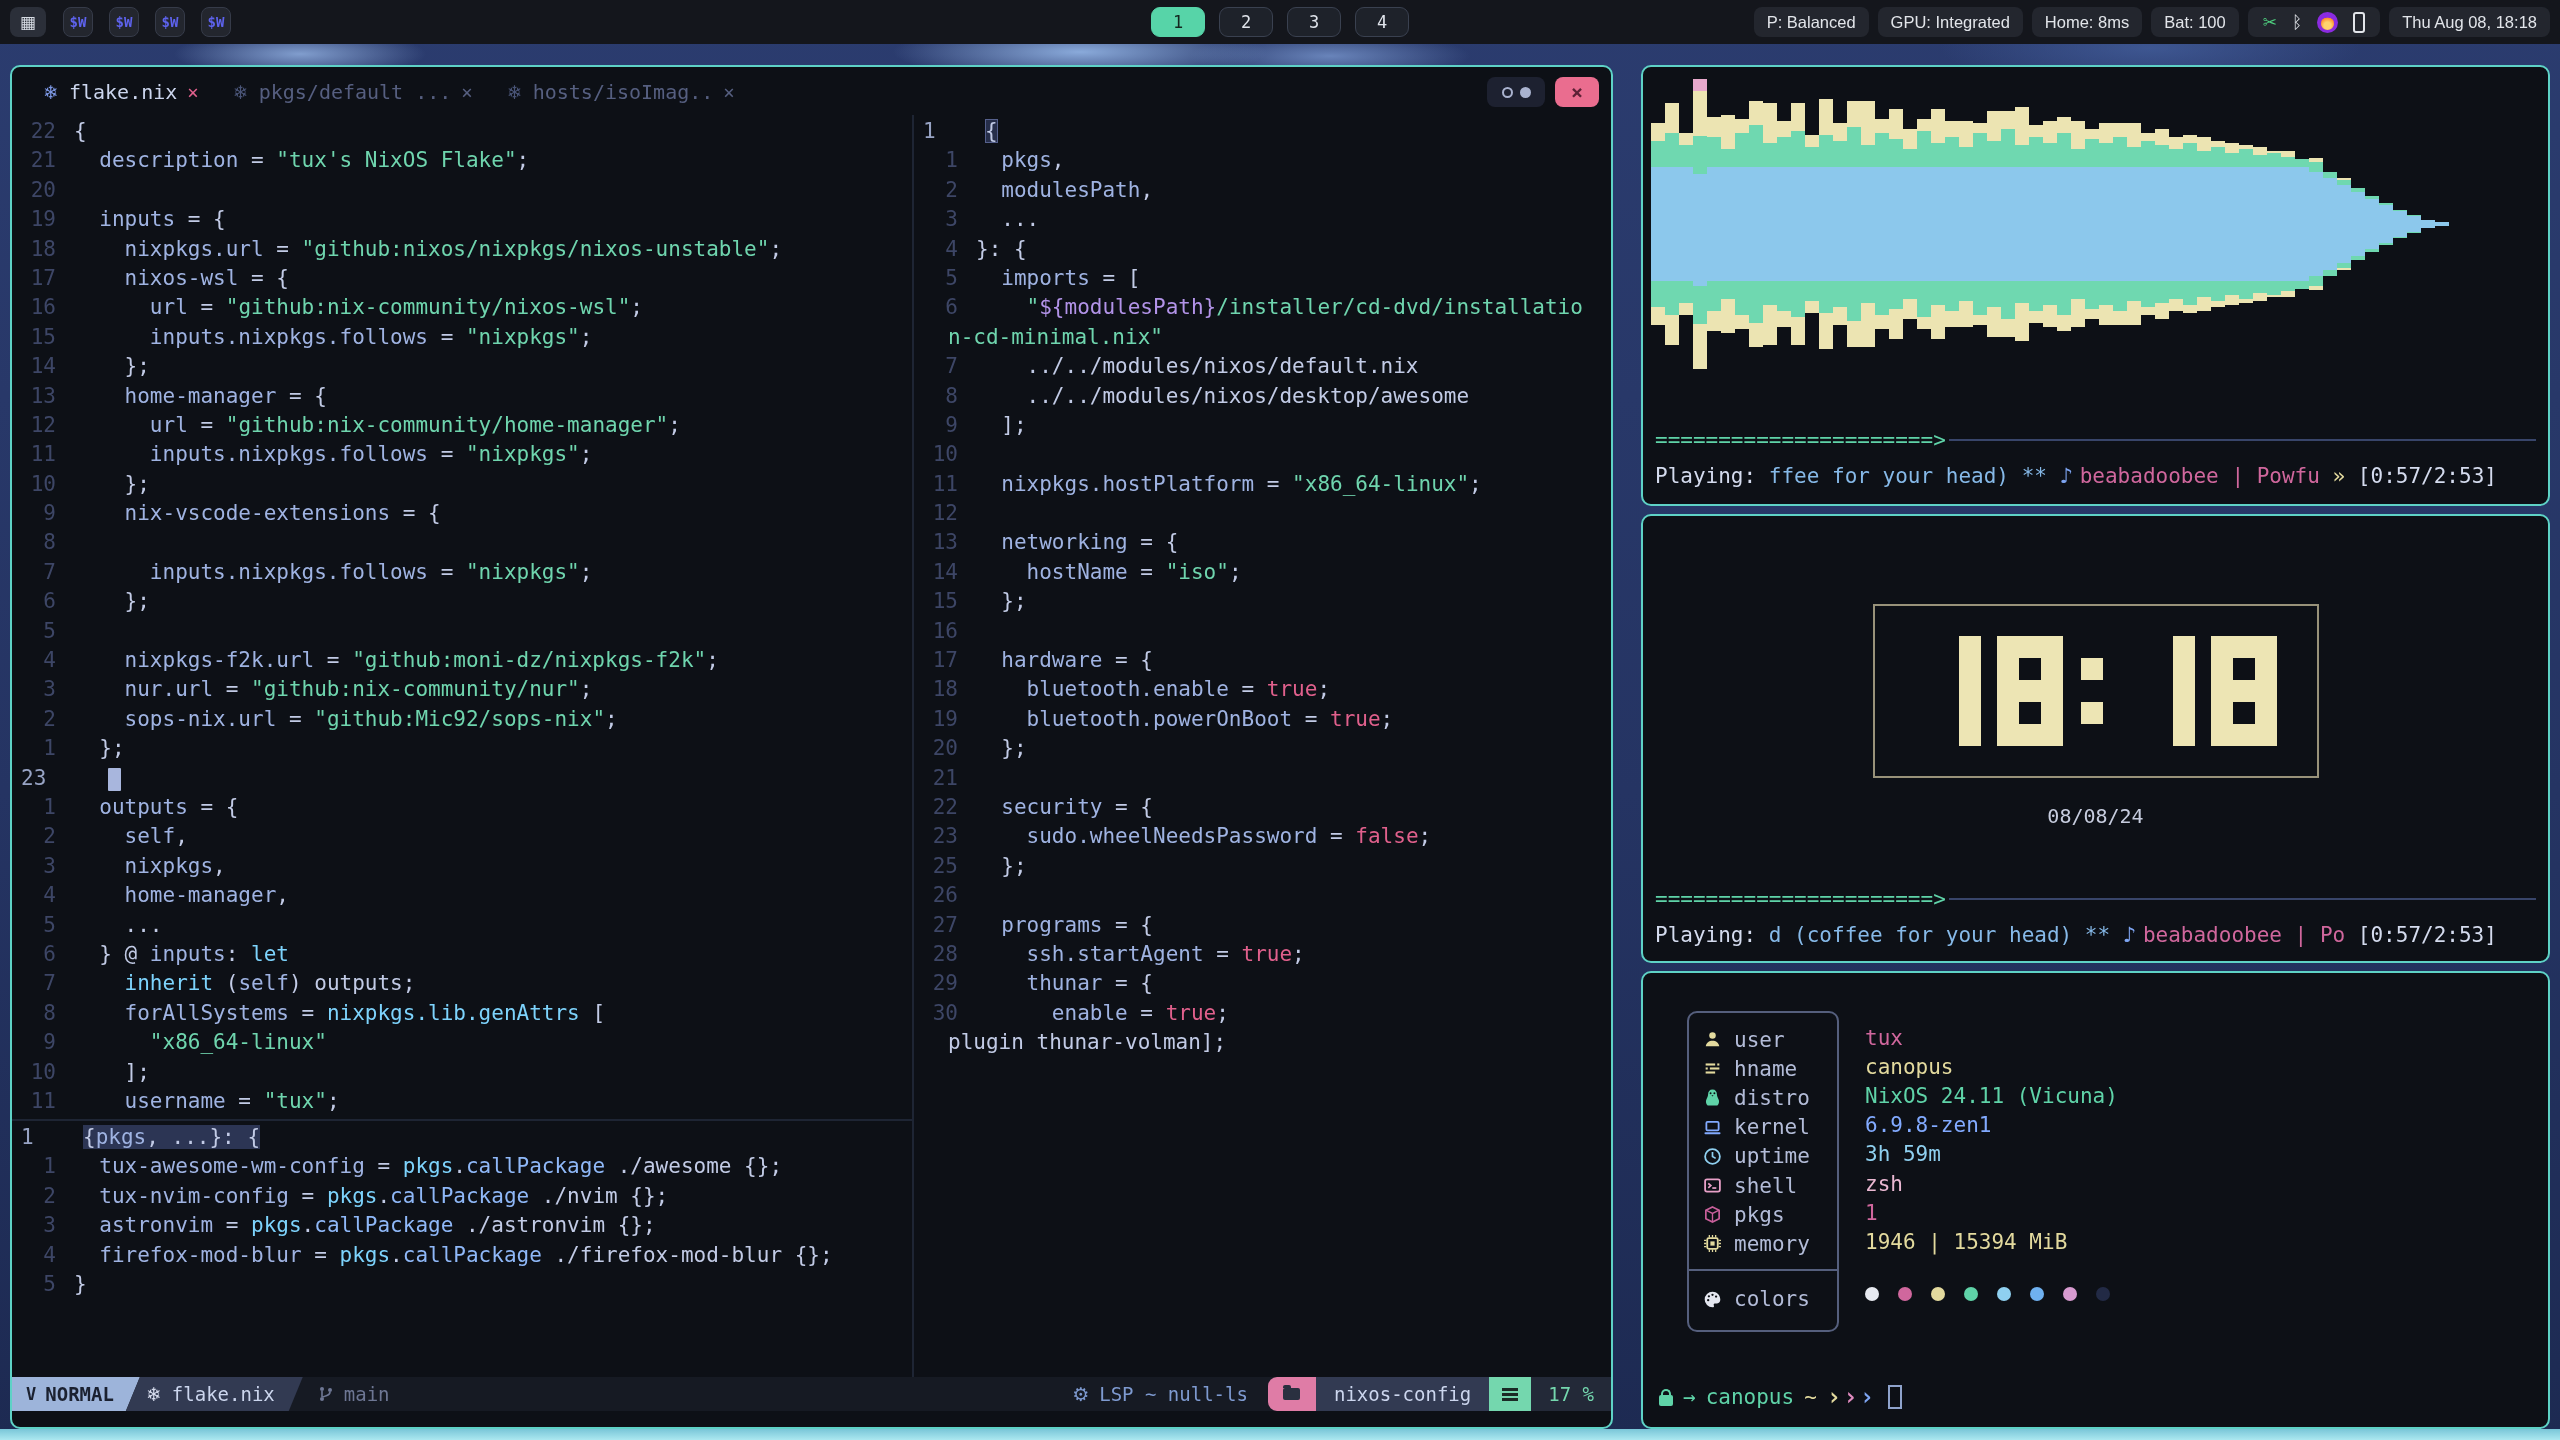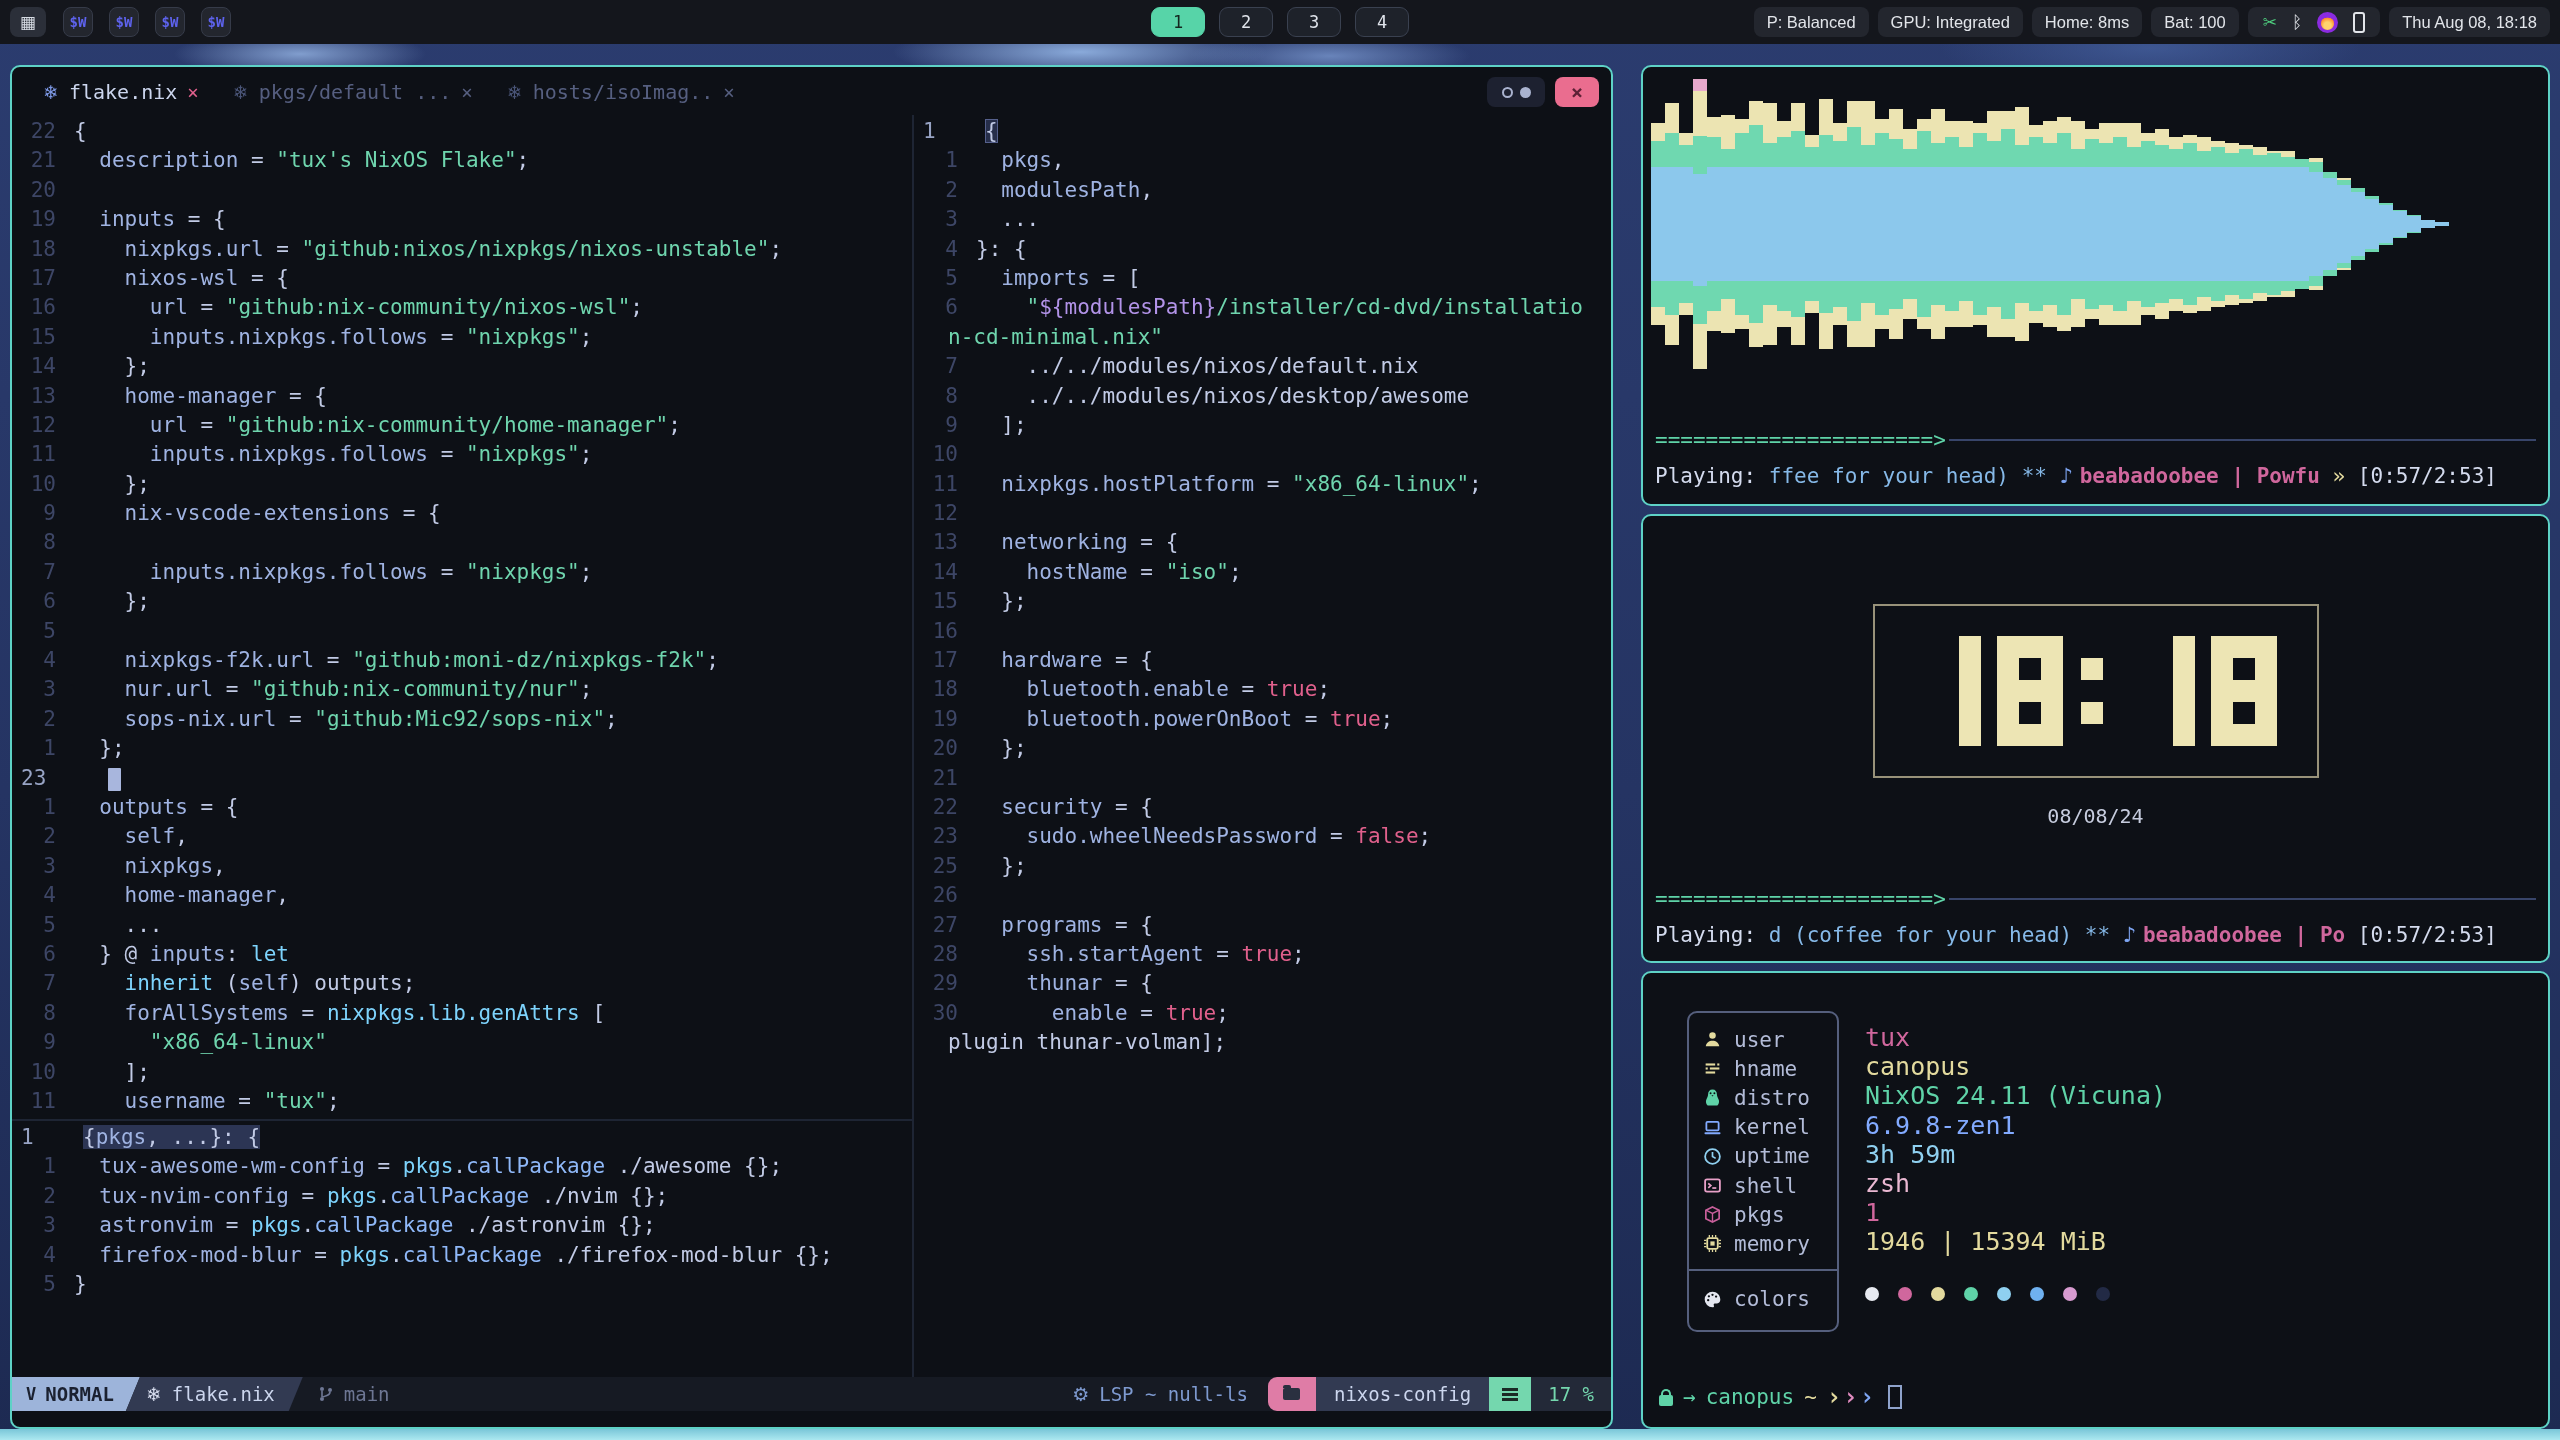--- a/index.html
+++ b/index.html
@@ -103,41 +103,41 @@
   .viz{position:absolute;left:8px;top:12px;height:290px;display:flex;align-items:center;}
   .vcol{width:14px;display:flex;flex-direction:column;justify-content:center;align-items:stretch;height:100%;}
   .vb{width:14px;}
   .vb.blue{background:#8cc8ec;} .vb.green{background:#6fd8b0;} .vb.cream{background:#ece4b2;}
   .vb.pinkb{background:#e8a8cc;height:12px;}
   .progress{position:absolute;left:12px;right:12px;display:flex;align-items:center;
     font-size:21px;color:#5fd3a8;white-space:pre;}
   .progress .rule{flex:1;height:2px;background:#38456a;margin-left:3px;}
   .playing{position:absolute;left:12px;right:12px;font-size:21px;white-space:pre;overflow:hidden;}
   .seg-fg{color:#d4dbee;} .seg-song{color:#86b9e8;} .seg-note{color:#7ea5f2;font-family:"DejaVu Sans",sans-serif;}
-  .seg-artist{color:#d0679d;font-weight:bold;} .seg-chev{color:#e3da9e;} .seg-time{color:#d4dbee;}
+  .seg-artist{color:#d0679d;} .seg-chev{color:#e3da9e;} .seg-time{color:#d4dbee;}
   
   .clock-box{position:absolute;left:50%;top:88px;transform:translateX(-50%);
     border:2px solid #98927a;padding:30px 40px;display:flex;gap:16px;align-items:center;}
   .dgt{display:grid;grid-template-columns:repeat(3,22px);grid-auto-rows:22px;}
   .dgt.colon{grid-template-columns:22px;margin:0 10px 0 2px;}
   .cell{width:22px;height:22px;}
   .cell.on{background:#ede5b4;}
   .clock-date{position:absolute;top:288px;left:50%;transform:translateX(-50%);color:#c6ccde;font-size:20px;}
   
   .fetch{position:absolute;left:44px;top:38px;display:flex;}
   .fetch-box{border:2px solid #555f7d;border-radius:10px;width:152px;box-sizing:border-box;}
   .fbox-rows{padding:12px 0 10px 13px;border-bottom:2px solid #555f7d;}
   .fbox-colors{padding:14px 0 16px 13px;}
   .frow{height:29.2px;display:flex;align-items:center;gap:12px;color:#b3bcd8;font-size:21px;}
   .fic{width:20px;height:20px;display:flex;align-items:center;justify-content:center;}
   .fic svg{width:19px;height:19px;fill:currentColor;}
   .ic-cream{color:#e3da9e;} .ic-green{color:#5fd3a8;} .ic-blue{color:#82aaff;} .ic-sky{color:#8fd0f0;}
   .ic-lightpink{color:#e8a0c8;} .ic-magenta{color:#c95f9b;} .ic-white{color:#e4e7f0;}
   .fetch-values{margin-left:26px;padding-top:12px;}
-  .fval{height:29.2px;display:flex;align-items:center;font-size:25px;white-space:pre;}
+  .fval{height:29.2px;display:flex;align-items:center;font-size:21px;white-space:pre;}
   .v-pink{color:#d0679d;} .v-cream{color:#e3da9e;} .v-green{color:#5fd3a8;} .v-blue{color:#82aaff;}
   .v-sky{color:#8fd0f0;} .v-lightpink{color:#eab8d2;}
   .dots{display:flex;gap:19px;align-items:center;margin-top:30px;}
   .dot8{width:14px;height:14px;border-radius:50%;}
   
   .prompt{position:absolute;left:16px;bottom:18px;display:flex;align-items:center;gap:10px;font-size:21px;}
   .lock{width:14px;height:11px;background:#5fd3a8;border-radius:2px;position:relative;margin-top:7px;}
   .lock::before{content:"";position:absolute;left:2px;top:-6px;width:10px;height:8px;border:2px solid #5fd3a8;
     border-bottom:none;border-radius:5px 5px 0 0;box-sizing:border-box;}
   .p-arrow{color:#5fd3a8;} .p-host{color:#5fd3a8;} .p-path{color:#e3da9e;}

